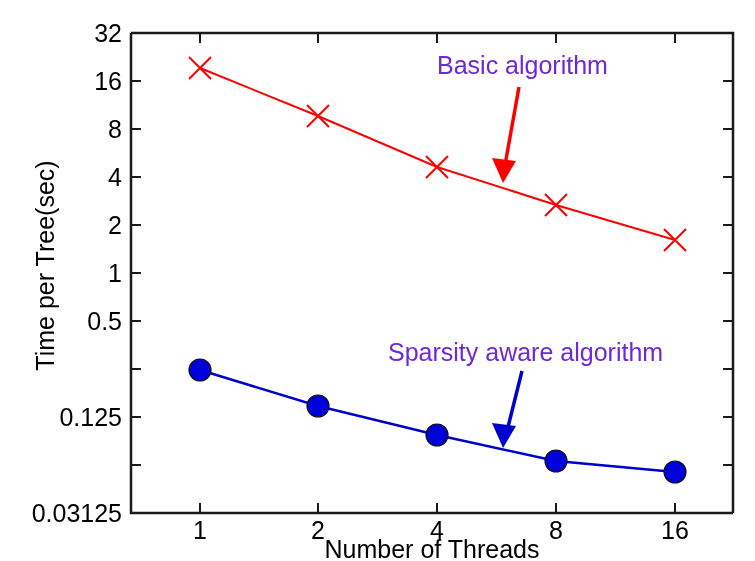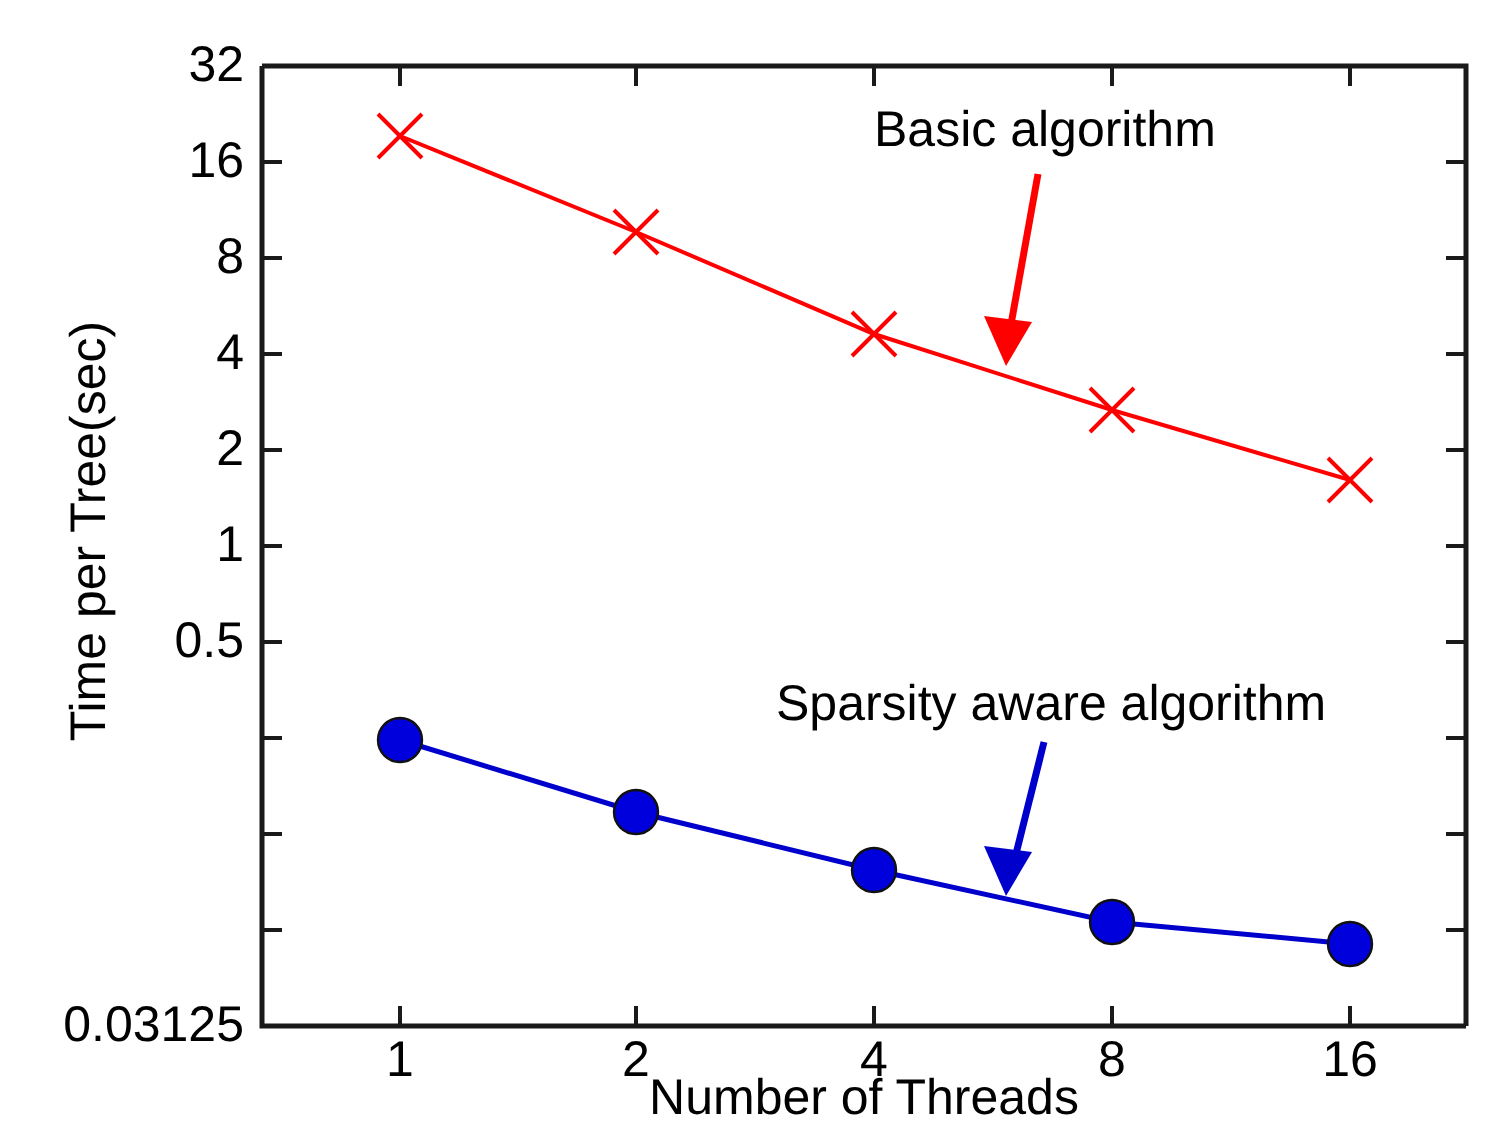--- a/index.html
+++ b/index.html
@@ -54,21 +54,21 @@
     text-align: center;
     font-size: 25px;
     color: #000000;
     transform: rotate(-90deg);
     transform-origin: 50% 50%;
     line-height: 1;
   }
   .annotation {
     position: absolute;
     font-size: 25px;
-    color: #000000;
+    color: #6d28d9;
     white-space: nowrap;
     line-height: 1;
   }
   #ann-basic { left: 437px; top: 40px; }
   #ann-sparsity { left: 388px; top: 327px; }
   svg { display: block; }
 </style>
 </head>
 <body>
 
@@ -156,20 +156,21 @@
     </g>
   </svg>
 
   <div class="tick-label ytick-label" style="left:10px; top:20px; width:112px;">32</div>
   <div class="tick-label ytick-label" style="left:10px; top:68px; width:112px;">16</div>
   <div class="tick-label ytick-label" style="left:10px; top:116px; width:112px;">8</div>
   <div class="tick-label ytick-label" style="left:10px; top:164px; width:112px;">4</div>
   <div class="tick-label ytick-label" style="left:10px; top:212px; width:112px;">2</div>
   <div class="tick-label ytick-label" style="left:10px; top:260px; width:112px;">1</div>
   <div class="tick-label ytick-label" style="left:10px; top:308px; width:112px;text-align:right;">0.5</div>
+  <div class="tick-label ytick-label" style="left:10px; top:404px; width:112px;">0.125</div>
   <div class="tick-label ytick-label" style="left:6px; top:500px; width:116px;text-align:right;">0.03125</div>
 
   <div class="tick-label xtick-label" style="left:200px; top:505px;">1</div>
   <div class="tick-label xtick-label" style="left:318px; top:505px;">2</div>
   <div class="tick-label xtick-label" style="left:437px; top:505px;">4</div>
   <div class="tick-label xtick-label" style="left:556px; top:505px;">8</div>
   <div class="tick-label xtick-label" style="left:675px; top:505px;">16</div>
 
   <div id="x-axis-title">Number of Threads</div>
   <div id="y-axis-title">Time per Tree(sec)</div>

